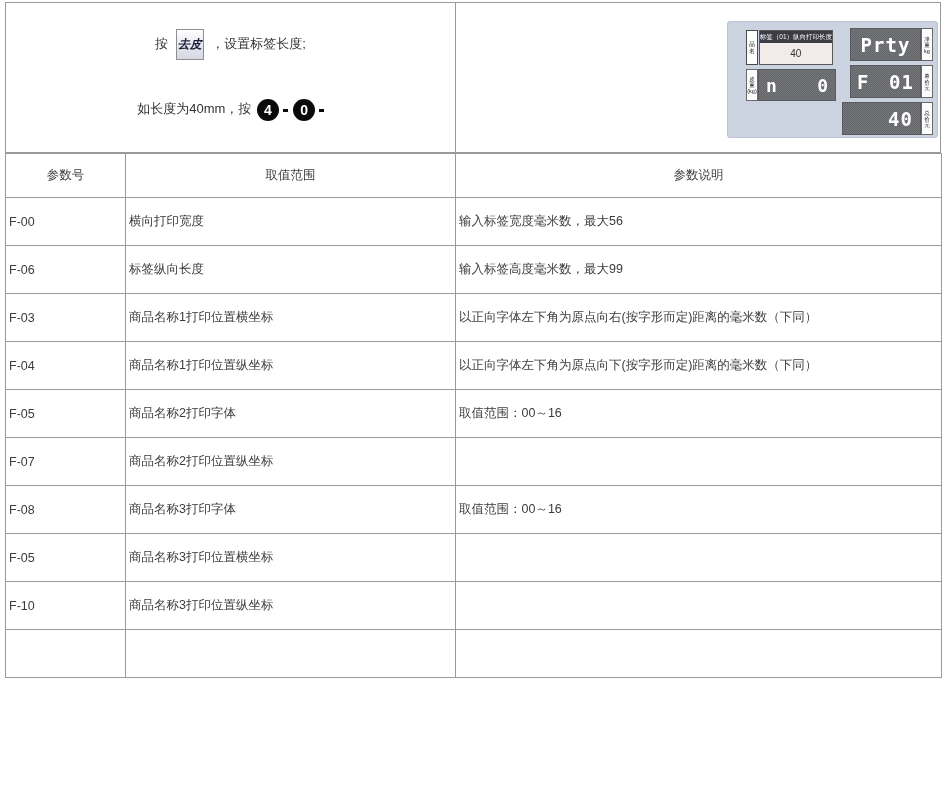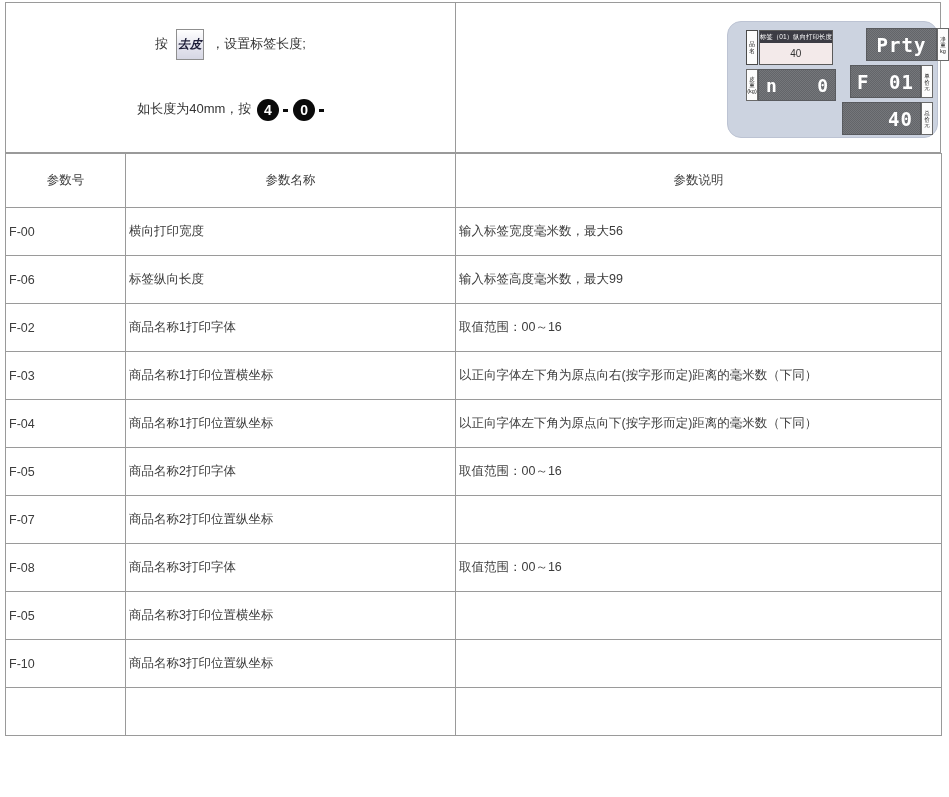--- a/index.html
+++ b/index.html
@@ -32,21 +32,21 @@
     width: 22px; height: 22px; border-radius: 50%;
     background: #0a0a0a; color: #fff; font-weight: bold; font-size: 14px;
     vertical-align: middle; margin-left: 2px;
   }
   .key-tick { display: inline-block; width: 5px; height: 3px; background: #0a0a0a; vertical-align: middle; }
 
   
   .display-cell { position: relative; }
   .device-panel {
     position: relative; width: 211px; height: 117px;
-    margin: 17px 1px 0 auto; border-radius: 14px;
+    margin: 17px 1px 0 auto; border-radius: 3px;
     background: #ccd3e0; border: 1px solid #bcc3d3;
   }
   .checker {
     background-color: #6b6d71;
     background-image: repeating-conic-gradient(#75777b 0% 25%, #636569 0% 50%);
     background-size: 2px 2px;
     border: 1px solid #595b5f;
   }
   .seg-text { font-family: "DejaVu Sans Mono", monospace; font-weight: bold; color: #ffffff; }
 
@@ -68,35 +68,35 @@
   .side-tag {
     width: 12px; background: #fcfcfc; color: #1a1a1a;
     font-size: 5.5px; line-height: 6px; text-align: center;
     display: flex; flex-direction: column; align-items: center; justify-content: center;
     border: 1px solid #6a6a6a;
   }
   .tare-main { flex: 1; display: flex; align-items: center; justify-content: space-between;
     padding: 0 7px; font-size: 18px; }
 
   .seg-box { position: absolute; display: flex; }
-  .weight-box { left: 138px; top: 6px; width: 83px; height: 33px; }
+  .weight-box { left: 122px; top: 6px; width: 83px; height: 33px; }
   .price-box  { left: 122px; top: 43px; width: 83px; height: 33px; }
   .total-box  { left: 114px; top: 80px; width: 91px; height: 33px; }
   .seg-main { flex: 1; display: flex; align-items: center; font-size: 19px; letter-spacing: 1px; }
   .seg-center { justify-content: center; }
   .seg-between { justify-content: space-between; padding: 0 6px; }
   .seg-right { justify-content: flex-end; padding-right: 7px; }
 
   
   .section-heading { margin: 23px 0 15px 0; font-size: 12.5px; color: #333; }
 
   
   .param-table { width: 936px; font-size: 12.5px; color: #3c3c3c; }
   .param-table th, .param-table td { border: 1px solid #9a9a9a; }
-  .param-table th { height: 54px; font-weight: normal; text-align: center; }
+  .param-table th { height: 44px; font-weight: normal; text-align: center; }
   .param-table td { height: 48px; padding: 0 3px; vertical-align: middle; text-align: left; }
   .col-id { width: 120px; }
   .col-name { width: 330px; }
   .col-desc { width: 486px; }
 </style>
 </head>
 <body>
 
 <div class="page">
 
@@ -175,41 +175,36 @@
 
   <table class="param-table">
     <colgroup>
       <col class="col-id">
         <col class="col-name">
         <col class="col-desc">
     </colgroup>
     <thead>
       <tr>
         <th>参数号</th>
-        <th>参数名称</th>
+        <th>取值范围</th>
         <th>参数说明</th>
       </tr>
     </thead>
     <tbody id="param-rows">
         <tr>
           <td>F-00</td>
           <td>横向打印宽度</td>
           <td>输入标签宽度毫米数，最大56</td>
         </tr>
         <tr>
           <td>F-06</td>
           <td>标签纵向长度</td>
           <td>输入标签高度毫米数，最大99</td>
         </tr>
         <tr>
-          <td>F-02</td>
-          <td>商品名称1打印字体</td>
-          <td>取值范围：00～16</td>
-        </tr>
-        <tr>
           <td>F-03</td>
           <td>商品名称1打印位置横坐标</td>
           <td>以正向字体左下角为原点向右(按字形而定)距离的毫米数（下同）</td>
         </tr>
         <tr>
           <td>F-04</td>
           <td>商品名称1打印位置纵坐标</td>
           <td>以正向字体左下角为原点向下(按字形而定)距离的毫米数（下同）</td>
         </tr>
         <tr>

